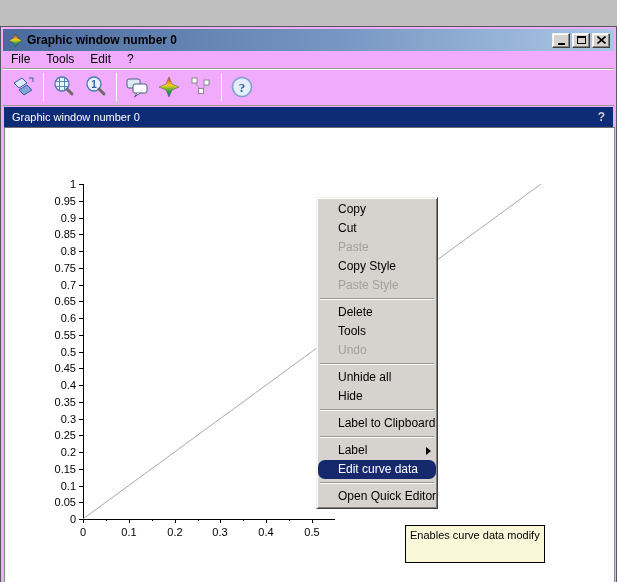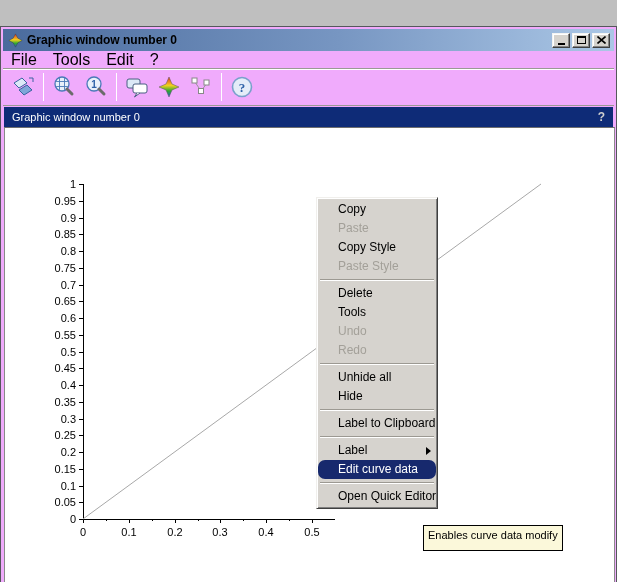--- a/index.html
+++ b/index.html
@@ -22,21 +22,21 @@
     width:18px;height:15px;background:#d6d3ce;position:relative;
     border:1px solid;border-color:#f4f4f2 #3f3f3f #3f3f3f #f4f4f2;
     box-shadow:inset -1px -1px 0 #848484, inset 1px 1px 0 #fff;
     display:flex;align-items:center;justify-content:center;padding:0;cursor:default;
   }
   .glyph-min{width:7px;height:2px;background:#000;margin-top:7px;}
   .glyph-max{width:9px;height:8px;border:1px solid #000;border-top-width:2px;}
   
   .menubar{
     position:absolute;left:2px;top:24px;right:2px;height:17px;
-    display:flex;align-items:center;font-size:16px;color:#000;
+    display:flex;align-items:center;font-size:12px;color:#000;
   }
   .menubar .mb-item{padding:1px 8px;line-height:15px;}
   
   .toolbar{
     position:absolute;left:2px;top:41px;right:2px;height:38px;
     border-top:1px solid #9a9a94;border-bottom:1px solid #9a9a94;
     box-shadow:inset 0 1px 0 #fff;
     display:flex;align-items:center;padding-left:4px;
   }
   .tb-btn{width:32px;height:32px;display:flex;align-items:center;justify-content:center;}
@@ -66,21 +66,21 @@
   .menu-item{height:19px;line-height:19px;padding:0 20px 0 20px;position:relative;white-space:nowrap;}
   .menu-item.disabled{color:#a3a099;}
   .menu-item.highlighted{background:#17296d;color:#fff;border-radius:7px;}
   .menu-sep{height:0;border-top:1px solid #9c9992;border-bottom:1px solid #fff;margin:3px 2px;}
   .submenu-arrow{
     position:absolute;right:5px;top:6px;width:0;height:0;
     border-left:5px solid #000;border-top:4px solid transparent;border-bottom:4px solid transparent;
   }
   
   .tooltip{
-    position:absolute;left:422px;top:498px;height:26px;z-index:20;
+    position:absolute;left:404px;top:498px;height:38px;z-index:20;
     background:#fbf8da;border:1px solid #000;color:#000;
     font-size:11px;line-height:19px;padding:0 4px;white-space:nowrap;
   }
   
   .statusbar{
     position:absolute;left:3px;right:3px;bottom:3px;height:17px;
     background:#d2cfc8;border:1px solid;border-color:#8e8b85 #fbfaf8 #fbfaf8 #8e8b85;
     font-size:11px;
   }
 </style>
@@ -281,28 +281,28 @@
         <line x1="147" y1="391" x2="147" y2="393" stroke="#000000" stroke-width="1" shape-rendering="crispEdges"></line>
         <line x1="193" y1="391" x2="193" y2="393" stroke="#000000" stroke-width="1" shape-rendering="crispEdges"></line>
         <line x1="238" y1="391" x2="238" y2="393" stroke="#000000" stroke-width="1" shape-rendering="crispEdges"></line>
         <line x1="284" y1="391" x2="284" y2="393" stroke="#000000" stroke-width="1" shape-rendering="crispEdges"></line>
         <polyline points="78,391 536,56" fill="none" stroke="#a8a8a8" stroke-width="1"></polyline>
       </svg>
   </div>
 
   <div class="context-menu">
       <div class="menu-item">Copy</div>
+      <div class="menu-item">Cut</div>
       <div class="menu-item disabled">Paste</div>
       <div class="menu-item">Copy Style</div>
       <div class="menu-item disabled">Paste Style</div>
       <div class="menu-sep"></div>
       <div class="menu-item">Delete</div>
       <div class="menu-item">Tools</div>
       <div class="menu-item disabled">Undo</div>
-      <div class="menu-item disabled">Redo</div>
       <div class="menu-sep"></div>
       <div class="menu-item">Unhide all</div>
       <div class="menu-item">Hide</div>
       <div class="menu-sep"></div>
       <div class="menu-item">Label to Clipboard</div>
       <div class="menu-sep"></div>
       <div class="menu-item">Label<span class="submenu-arrow"></span></div>
       <div class="menu-item highlighted">Edit curve data</div>
       <div class="menu-sep"></div>
       <div class="menu-item">Open Quick Editor</div>

